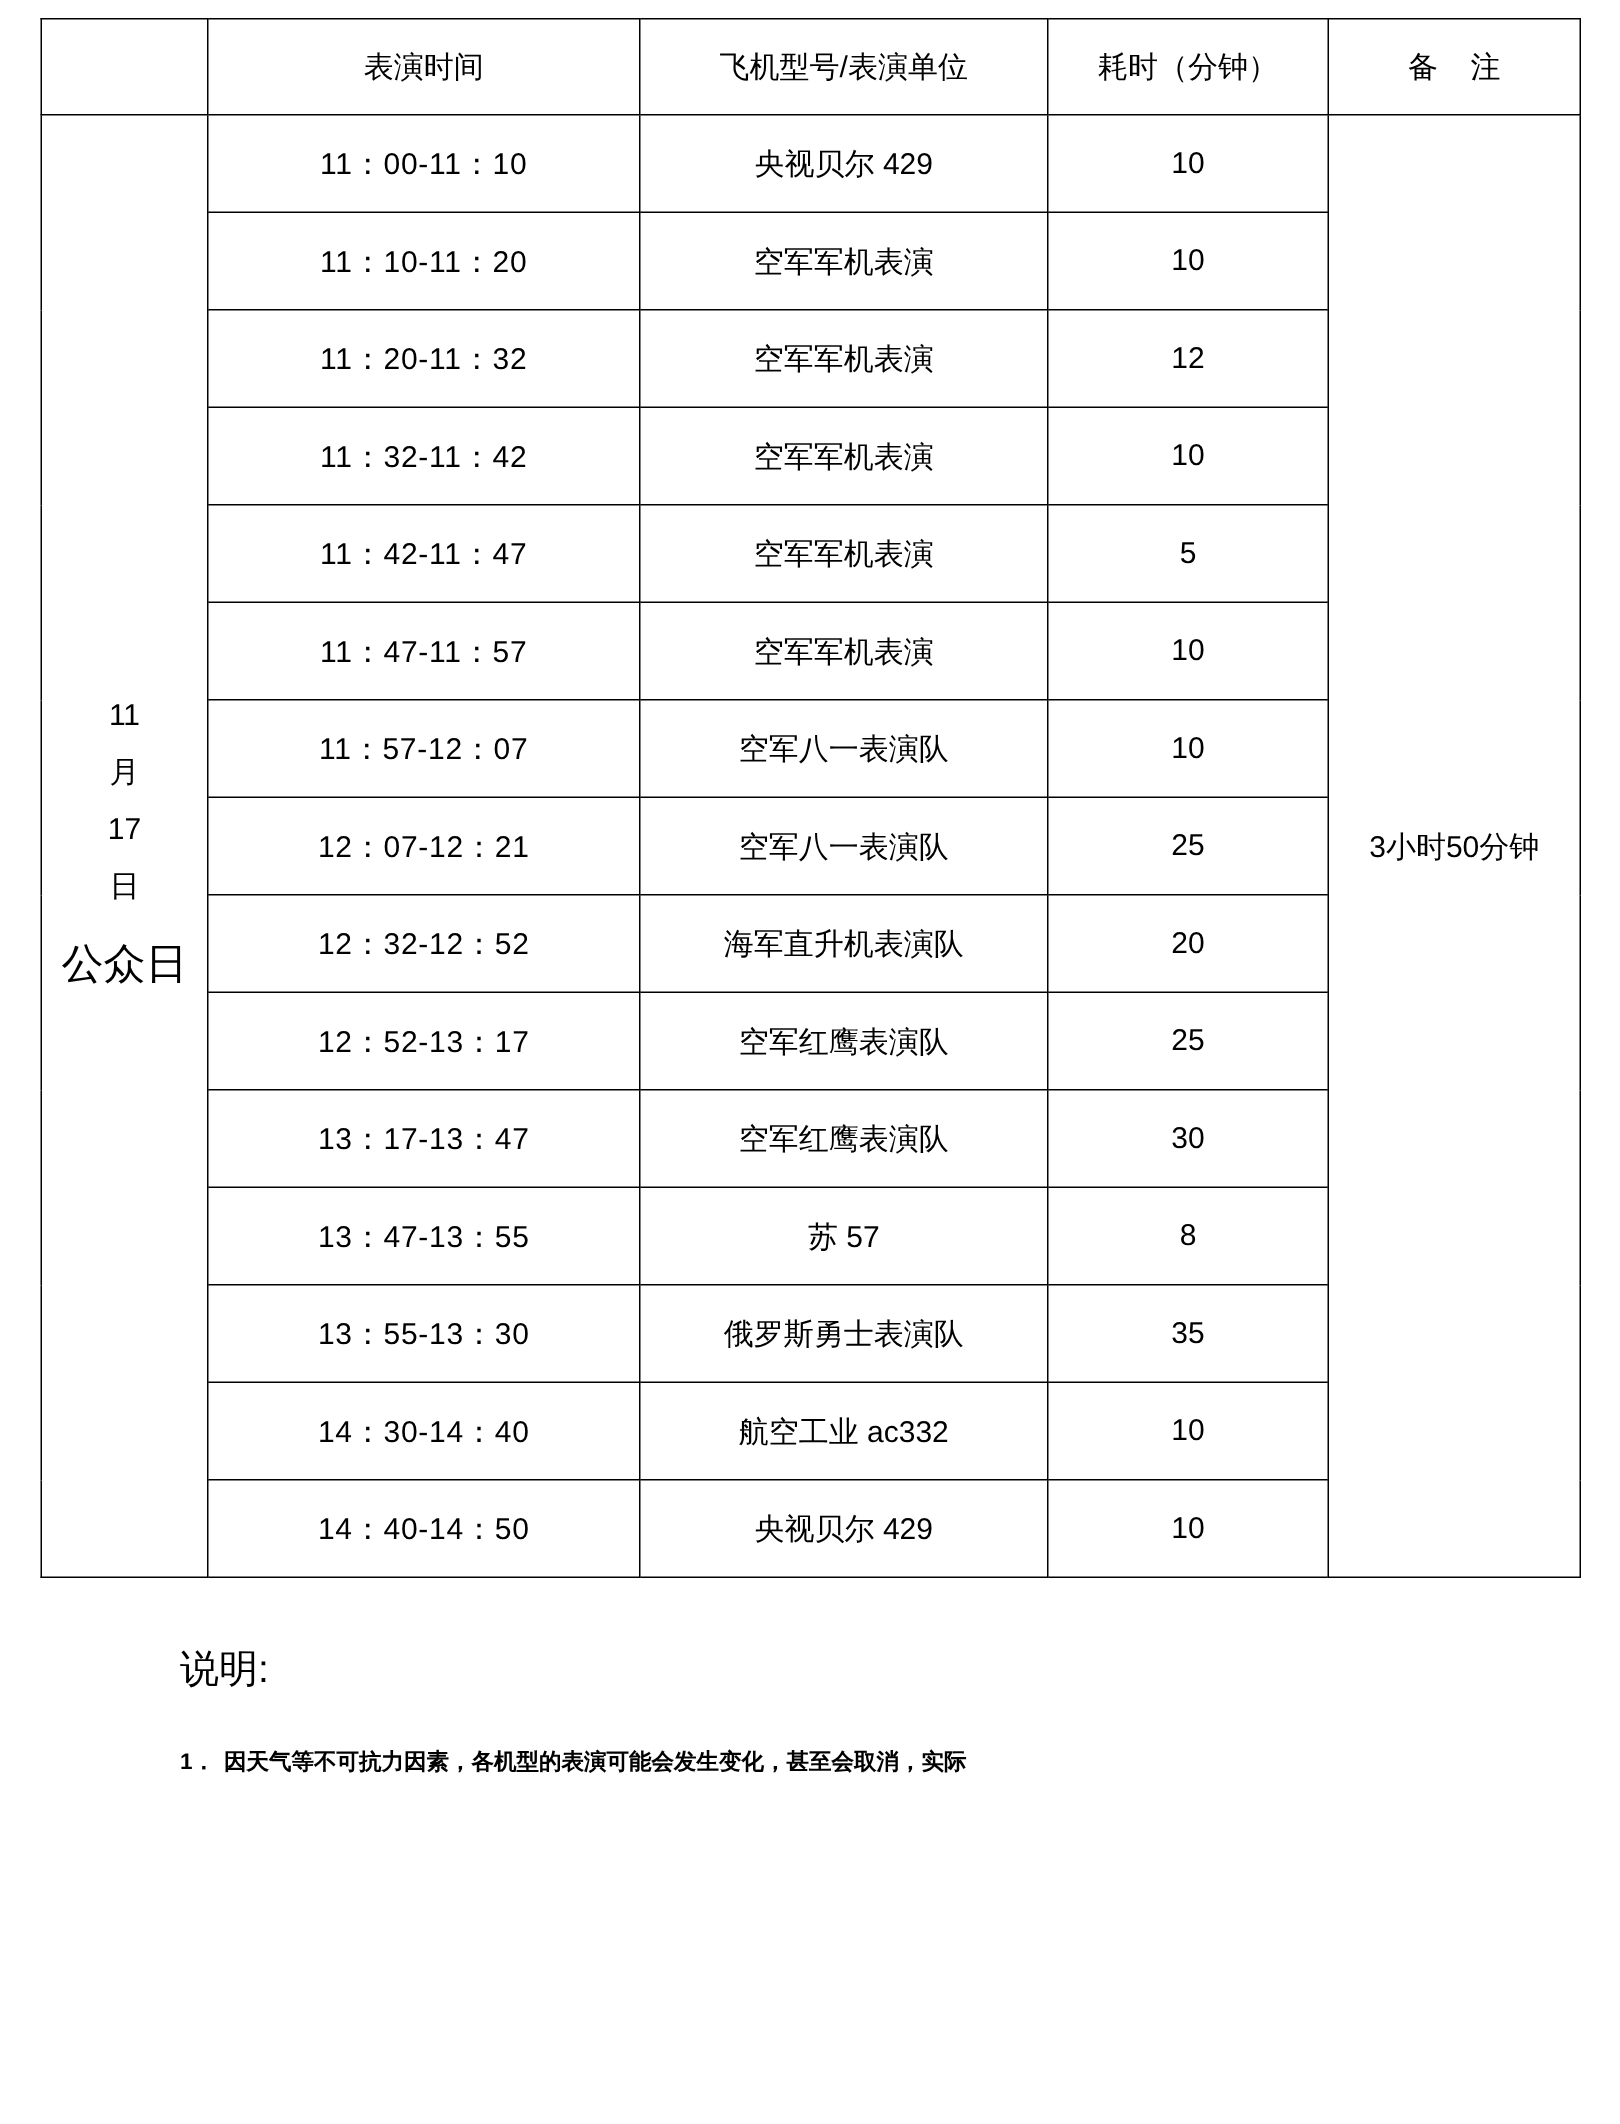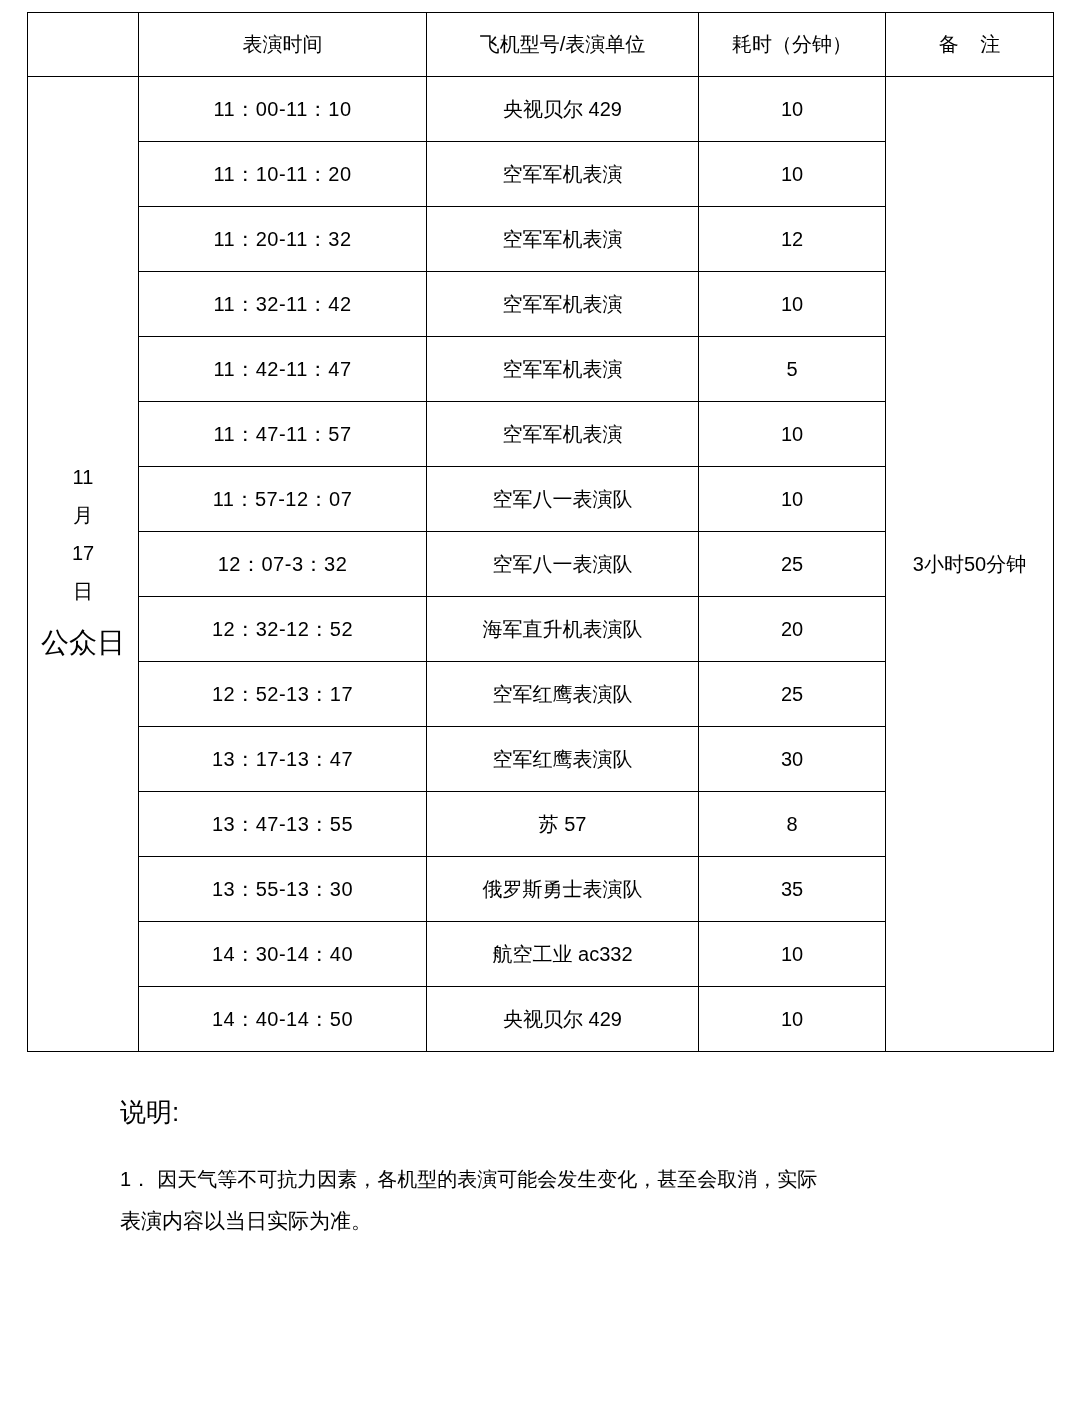--- a/index.html
+++ b/index.html
@@ -87,23 +87,24 @@
     position: absolute;
     left: 120px;
     top: 1095px;
     width: 900px;
   }
   .notes .n-title {
     font-size: 26px;
     margin-bottom: 30px;
   }
   .notes .n-item {
-    font-size: 20px;
+    font-size: 15px;
     line-height: 1.95;
     margin-bottom: 8px;
+    font-weight: bold;
   }
   .notes .n-item .num {
     margin-right: 6px;
   }
   .notes .n-cont {
     font-size: 21px;
     margin-left: 0;
   }
 </style>
 </head>
@@ -166,21 +167,21 @@
         <td class="time-cell">11：47-11：57</td>
         <td class="unit-cell">空军军机表演</td>
         <td class="dur-cell">10</td>
       </tr>
       <tr>
         <td class="time-cell">11：57-12：07</td>
         <td class="unit-cell">空军八一表演队</td>
         <td class="dur-cell">10</td>
       </tr>
       <tr>
-        <td class="time-cell">12：07-3：32</td>
+        <td class="time-cell">12：07-12：21</td>
         <td class="unit-cell">空军八一表演队</td>
         <td class="dur-cell">25</td>
       </tr>
       <tr>
         <td class="time-cell">12：32-12：52</td>
         <td class="unit-cell">海军直升机表演队</td>
         <td class="dur-cell">20</td>
       </tr>
       <tr>
         <td class="time-cell">12：52-13：17</td>
@@ -213,16 +214,15 @@
         <td class="dur-cell">10</td>
       </tr>
     </tbody>
   </table>
 
   <div class="notes">
     <div class="n-title">说明:</div>
     <div class="n-item">
       <span class="num">1．</span><span>因天气等不可抗力因素，各机型的表演可能会发生变化，甚至会取消，实际</span>
     </div>
-    <div class="n-cont">表演内容以当日实际为准。</div>
   </div>
 
 </div>
 
 </body></html>

